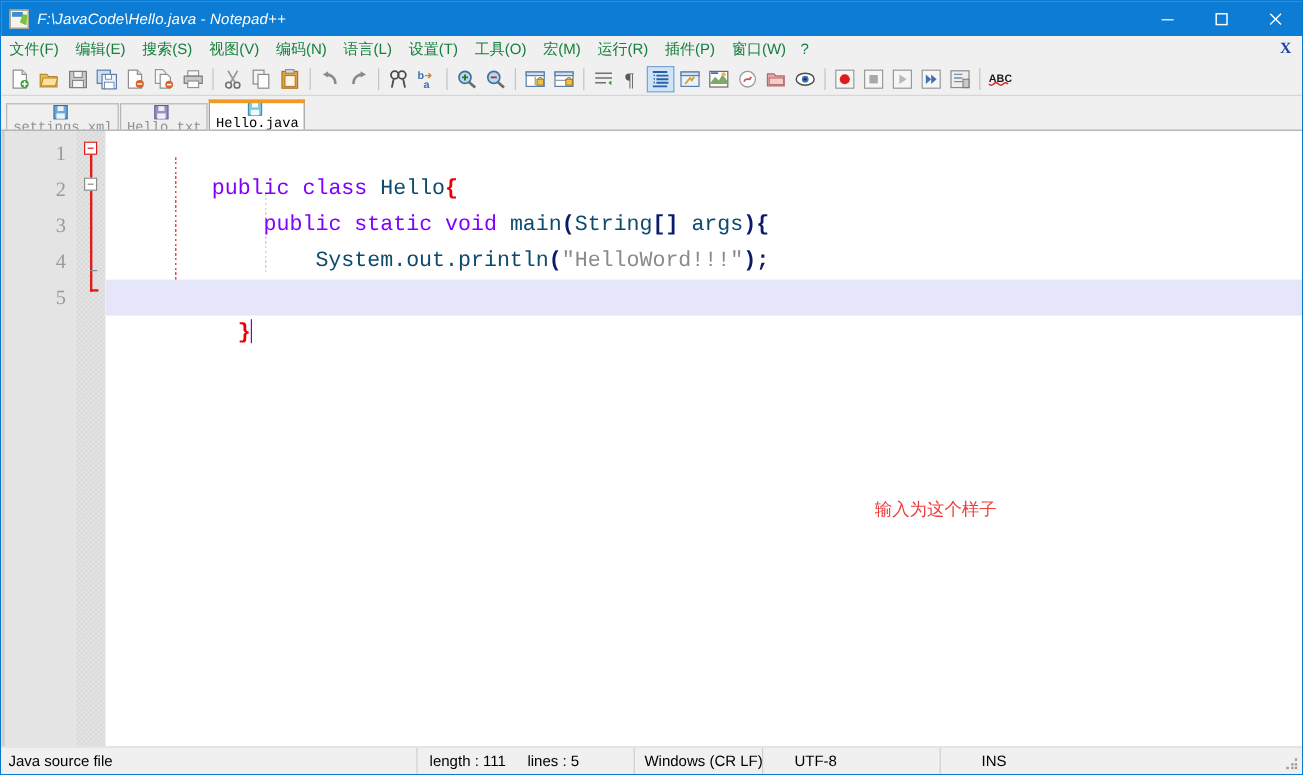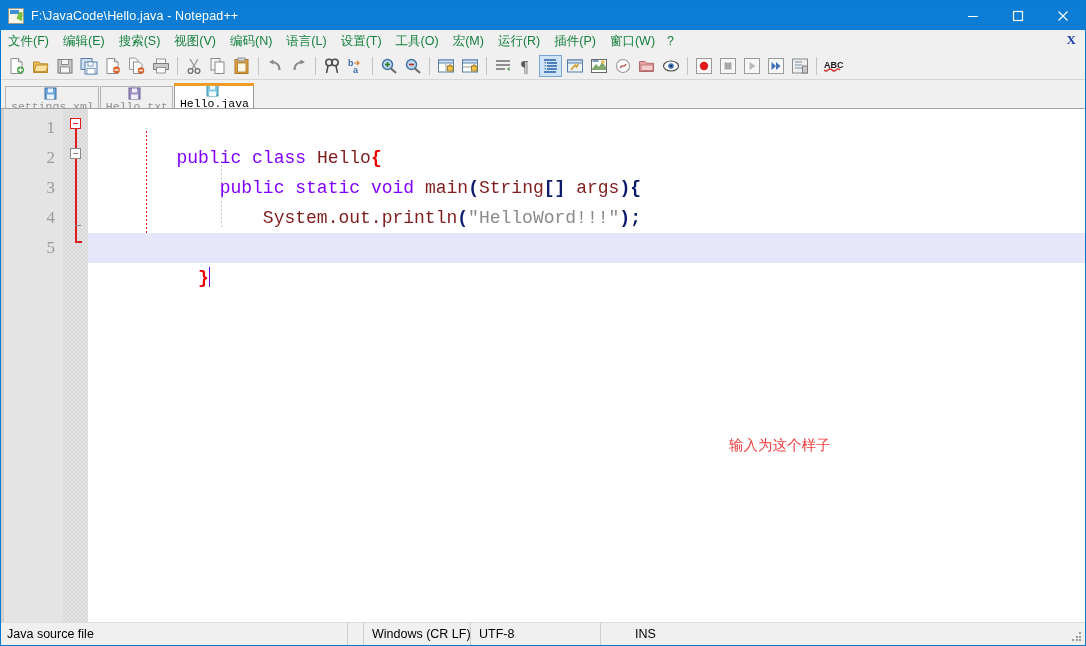--- a/index.html
+++ b/index.html
@@ -53,20 +53,21 @@
     width: 9px; height: 9px;
     background: #7ec13d;
     transform: rotate(-40deg);
     clip-path: polygon(0 40%, 70% 0, 100% 30%, 30% 100%);
   }
   .title-text {
     color: #ffffff;
     font-size: 12.5px;
     letter-spacing: 0.15px;
     white-space: nowrap;
+    font-style: italic;
   }
   .win-controls {
     position: absolute;
     right: 0; top: 0;
     height: 29px;
     display: flex;
   }
   .win-btn {
     width: 45px; height: 29px;
     display: flex; align-items: center; justify-content: center;
@@ -288,21 +289,21 @@
     height: 30px;
     line-height: 30px;
     white-space: pre;
     position: relative;
     padding-left: 2px;
   }
   .cline.current {
     background: #e6e6fa;
   }
   .kw   { color: #8000ff; }
-  .id   { color: #7f1d1d; text-align: right; }
+  .id   { color: #0c4a6e; text-align: right; }
   .brace-red  { color: #ee0000; font-weight: bold; }
   .brace-navy { color: #0b1a6b; font-weight: bold; }
   .str  { color: #8a8a8a; }
   .plain { color: #101010; }
   .caret {
     display: inline-block;
     width: 1px;
     height: 20px;
     background: #7a00d4;
     vertical-align: -4px;
@@ -736,28 +737,33 @@
       </div>
 
       <div class="cline">
         <span class="plain">    </span><span class="brace-navy">}</span>
       </div>
 
       <div class="cline current">
         <span class="plain">  </span><span class="brace-red">}</span><span class="caret"></span>
       </div>
 
-      <div class="annotation" style="left:641px; top:327px;">输入为这个样子</div>
+      <div class="annotation" style="left:641px; top:306px;">输入为这个样子</div>
     </div>
   </div>
 
   <div class="statusbar">
     <div class="sb-cell" style="width:347px;">Java source file</div>
-    <div class="sb-cell" style="width:108px; border-left:1px solid #cfcfcf; padding-left:8px;margin-left:15px;">Windows (CR LF)</div>
-    <div class="sb-cell" style="width:130px; padding-left:8px;">UTF-8</div>
+    <div class="sb-cell" style="width:180px; border-right:none; padding-left:10px;">
+      <span>length : 111</span>
+      <span style="display:inline-block;width:18px;"></span>
+      <span>lines : 5</span>
+    </div>
+    <div class="sb-cell" style="width:108px; border-left:1px solid #cfcfcf; padding-left:8px;">Windows (CR LF)</div>
+    <div class="sb-cell" style="width:130px; padding-left:8px;margin-left:18px;">UTF-8</div>
     <div class="sb-cell nb" style="width:40px; padding-left:6px;margin-left:28px;">INS</div>
 
     <div class="sb-grip">
       <i style="left:7px; top:0;"></i>
       <i style="left:3.5px; top:3.5px;"></i>
         <i style="left:7px; top:3.5px;"></i>
       <i style="left:0; top:7px;"></i>
         <i style="left:3.5px; top:7px;"></i>
         <i style="left:7px; top:7px;"></i>
     </div>

